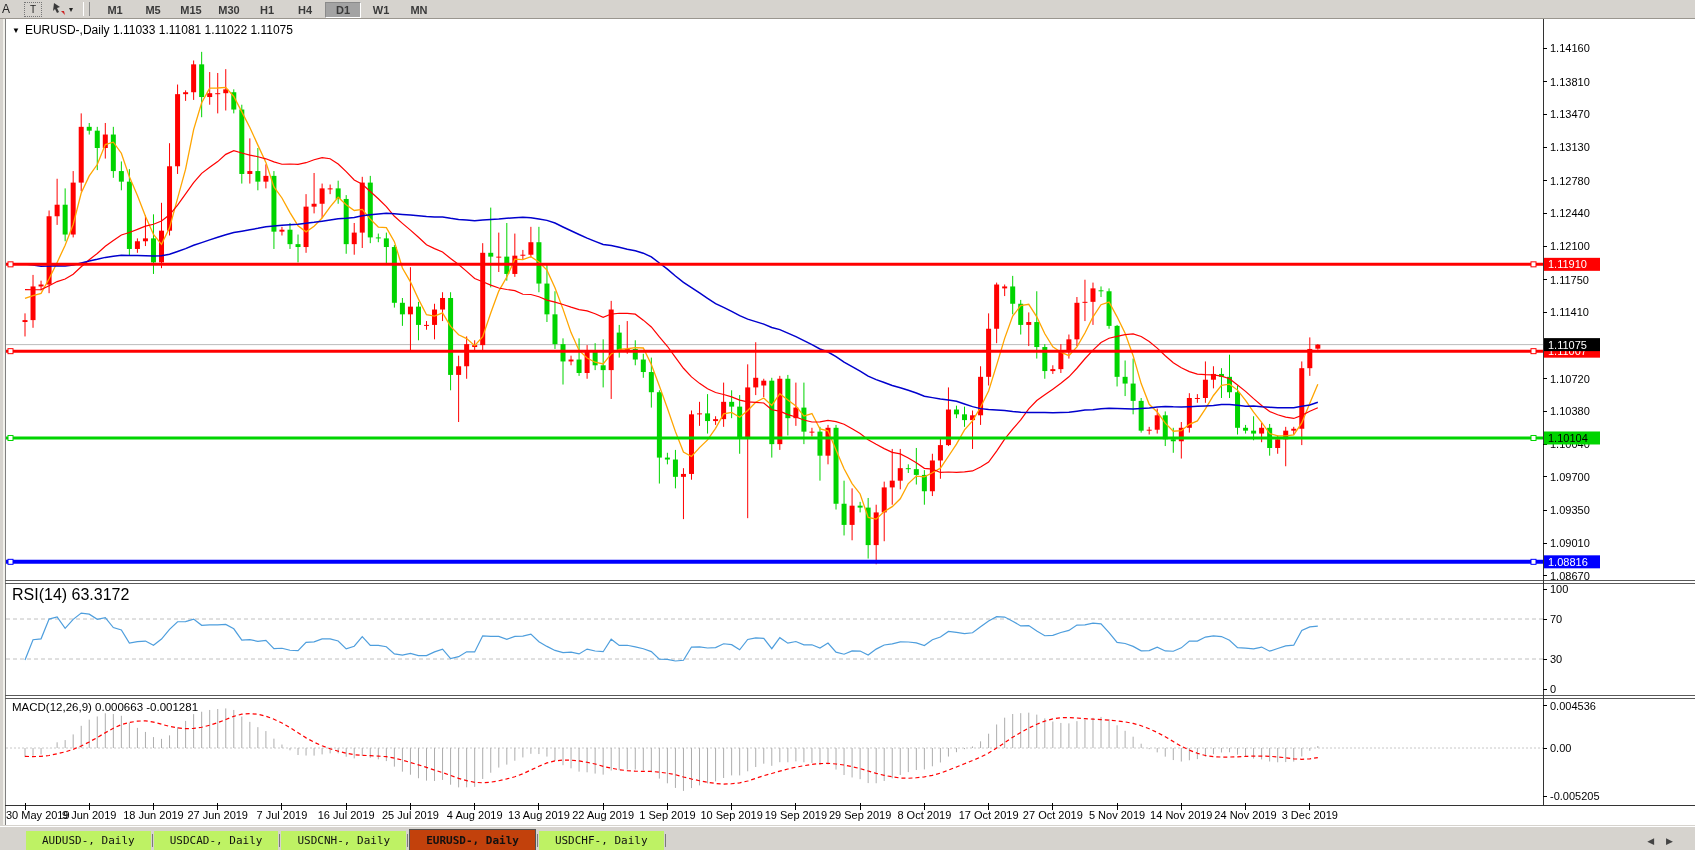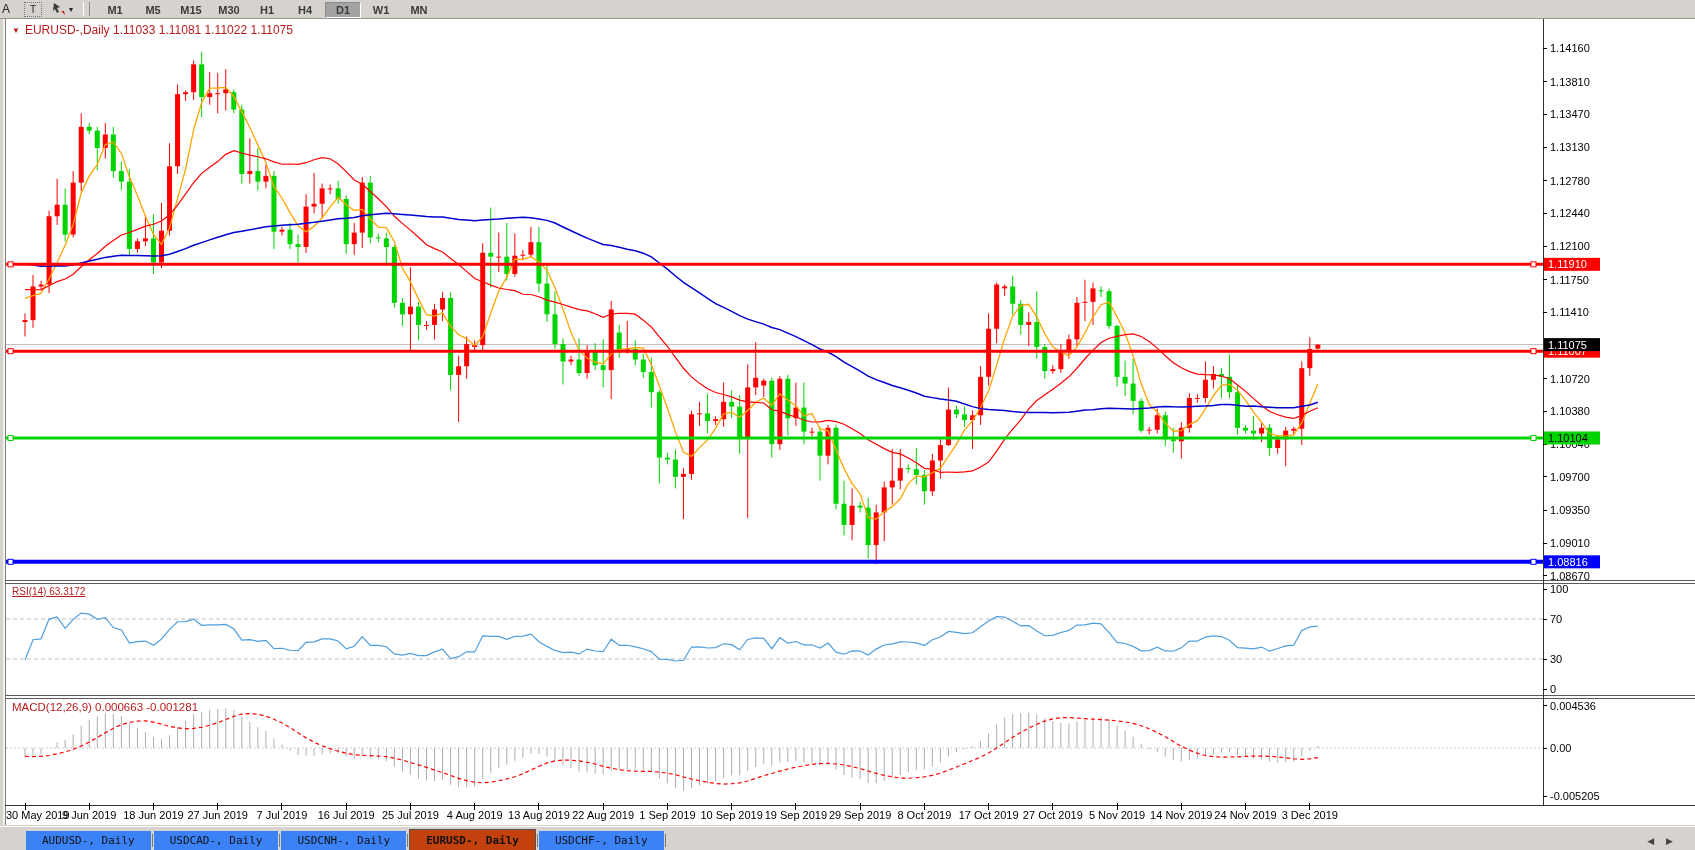--- a/index.html
+++ b/index.html
@@ -13,31 +13,31 @@
   .tb-t{width:18px;height:15px;border:1px dotted #777;background:transparent;font-size:10px;
         color:#222;margin-left:8px;padding:0;line-height:13px;text-align:center;}
   .tb-arrows{margin-left:10px;display:inline-block;width:16px;height:14px;}
   .tb-caret{font-size:8px;color:#222;margin-left:1px;}
   .tb-sep{display:inline-block;width:5px;height:14px;margin:0 6px 0 10px;
           border-left:1px solid #fff;border-right:1px solid #8a8a8a;}
   .tf{display:inline-block;min-width:24px;padding:1px 5px;margin:0 1px;font-size:11px;
       font-weight:bold;color:#3a3a3a;text-align:center;border:1px solid transparent;cursor:default;}
   .tf.active{background:#a3a3a3;border:1px solid #8a8a8a;border-right-color:#fff;border-bottom-color:#fff;}
   
-  .ov{position:absolute;z-index:2;color:#b91c1c;white-space:pre;}
+  .ov{position:absolute;z-index:2;color:#000000;white-space:pre;}
   #chart-header{left:12px;top:23px;font-size:12px;}
   #chart-header .tri{font-size:8px;vertical-align:1px;margin-right:5px;}
-  #rsi-label{left:12px;top:586px;font-size:10px;text-decoration:underline;}
+  #rsi-label{left:12px;top:586px;font-size:16px;}
   #macd-label{left:12px;top:701px;font-size:11.5px;}
   
   #tabbar{position:absolute;left:0;top:826px;width:1695px;height:24px;background:#D6D3CE;
           border-top:1px solid #fff;z-index:3;display:flex;align-items:flex-end;}
   #tabs{display:flex;align-items:flex-end;margin-left:26px;}
   .tab{font-family:"DejaVu Sans Mono",monospace;font-size:11px;color:#111;
-       padding:3px 16px 4px 16px;background:#3b82f6;cursor:default;white-space:pre;}
+       padding:3px 16px 4px 16px;background:#bef264;cursor:default;white-space:pre;}
   .tab.active{background:#c2410c;font-weight:bold;border:1px solid #555;border-bottom:none;
               padding-top:4px;margin-top:-2px;}
   .tab-sep{width:1px;height:13px;background:#7a7a7a;margin:0 1px 4px 1px;}
   .tab-arrows{position:absolute;right:10px;bottom:5px;font-size:9px;color:#444;letter-spacing:12px;}
 </style>
 </head>
 <body>
 
 <div id="stage">
   <svg id="chart-svg" width="1695" height="850">

